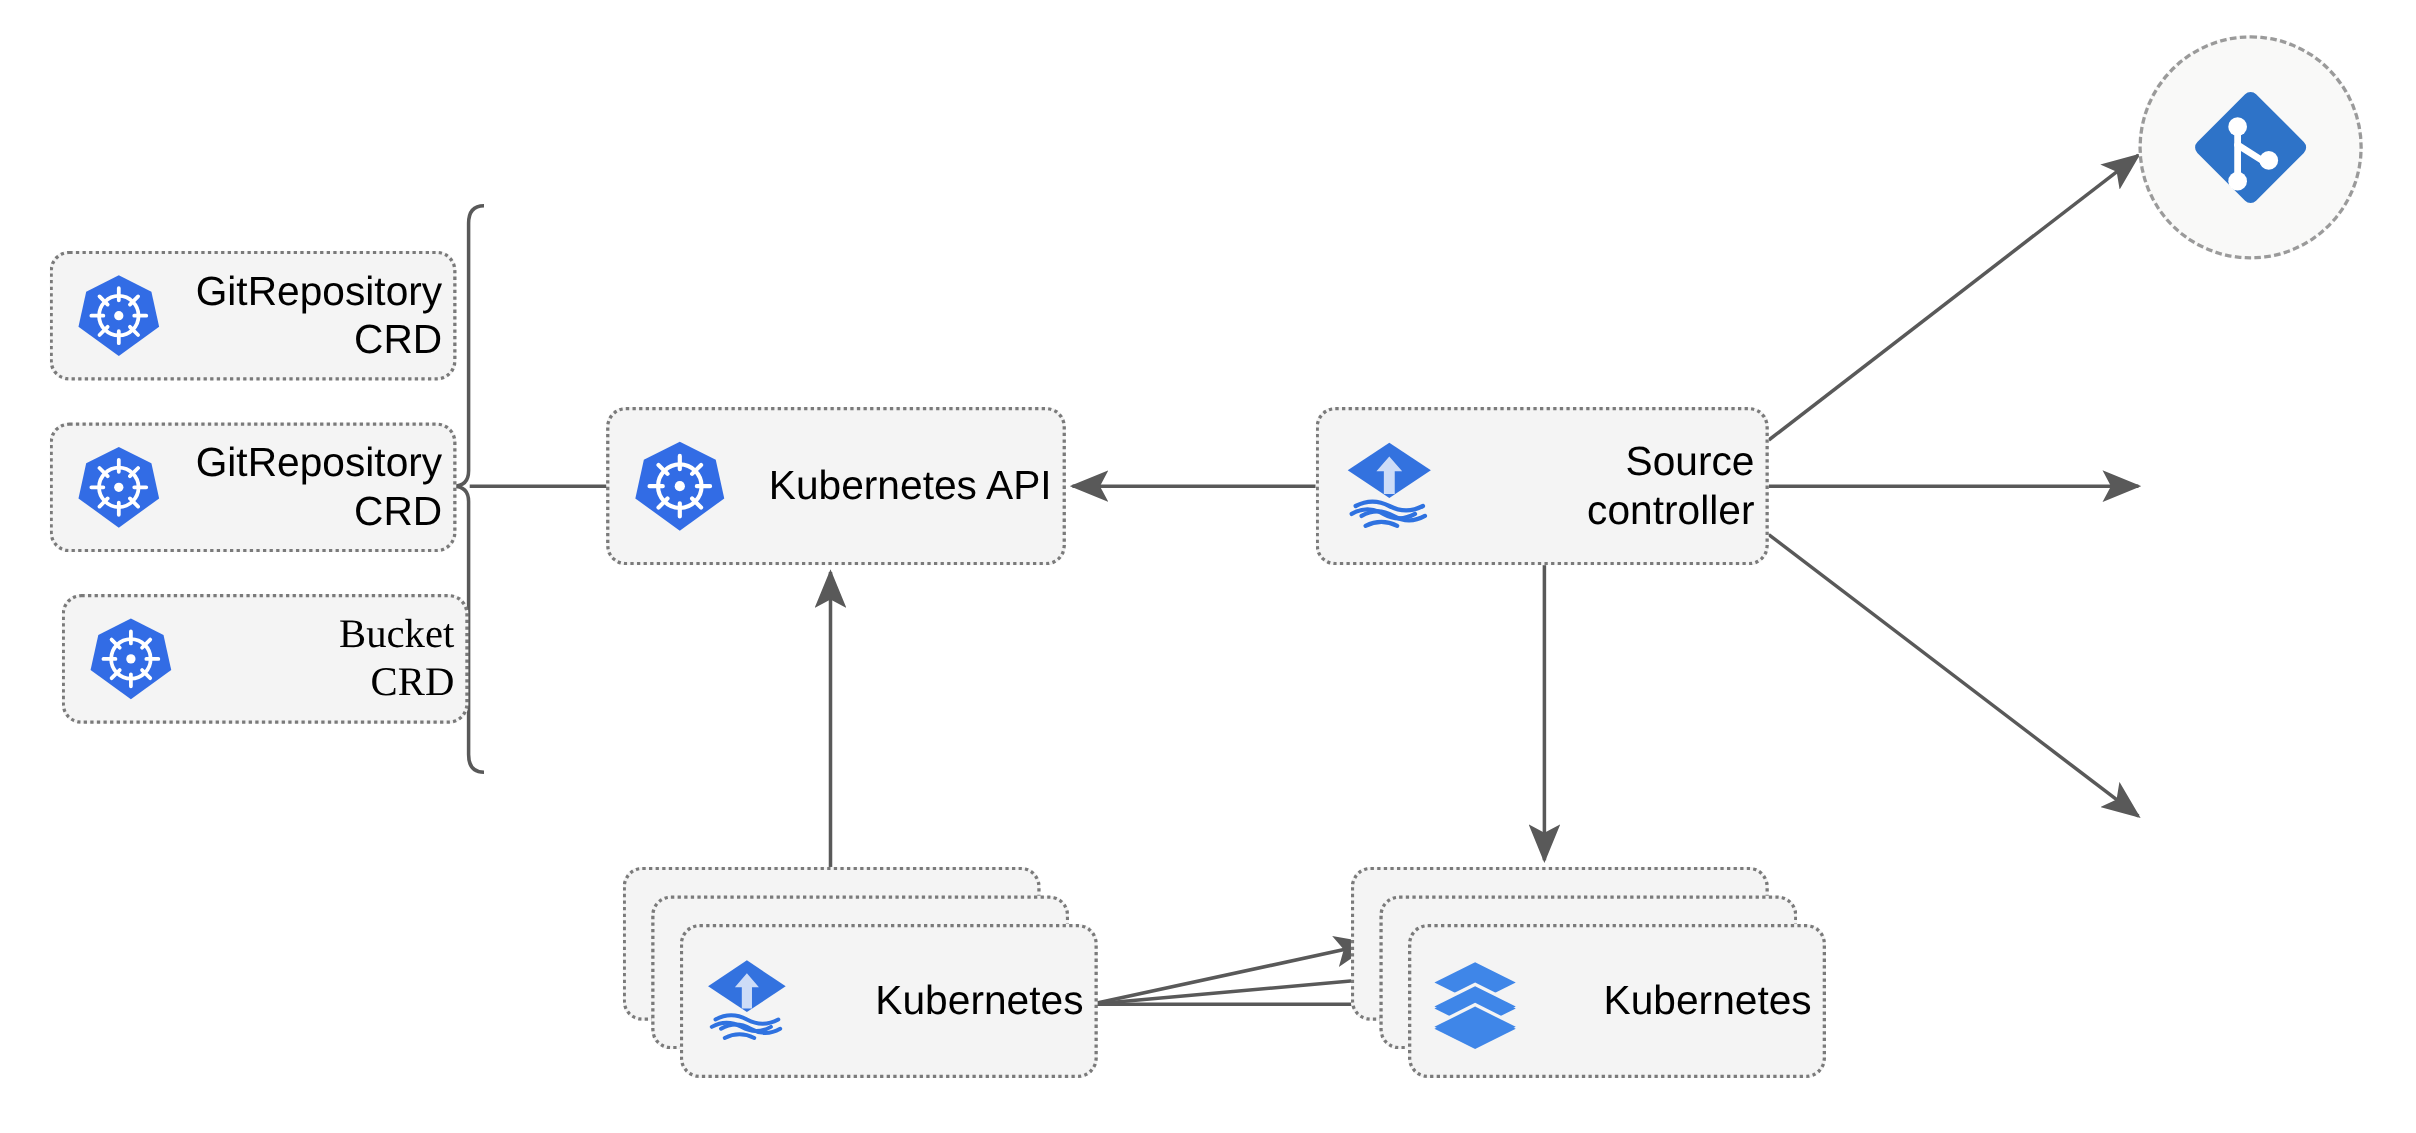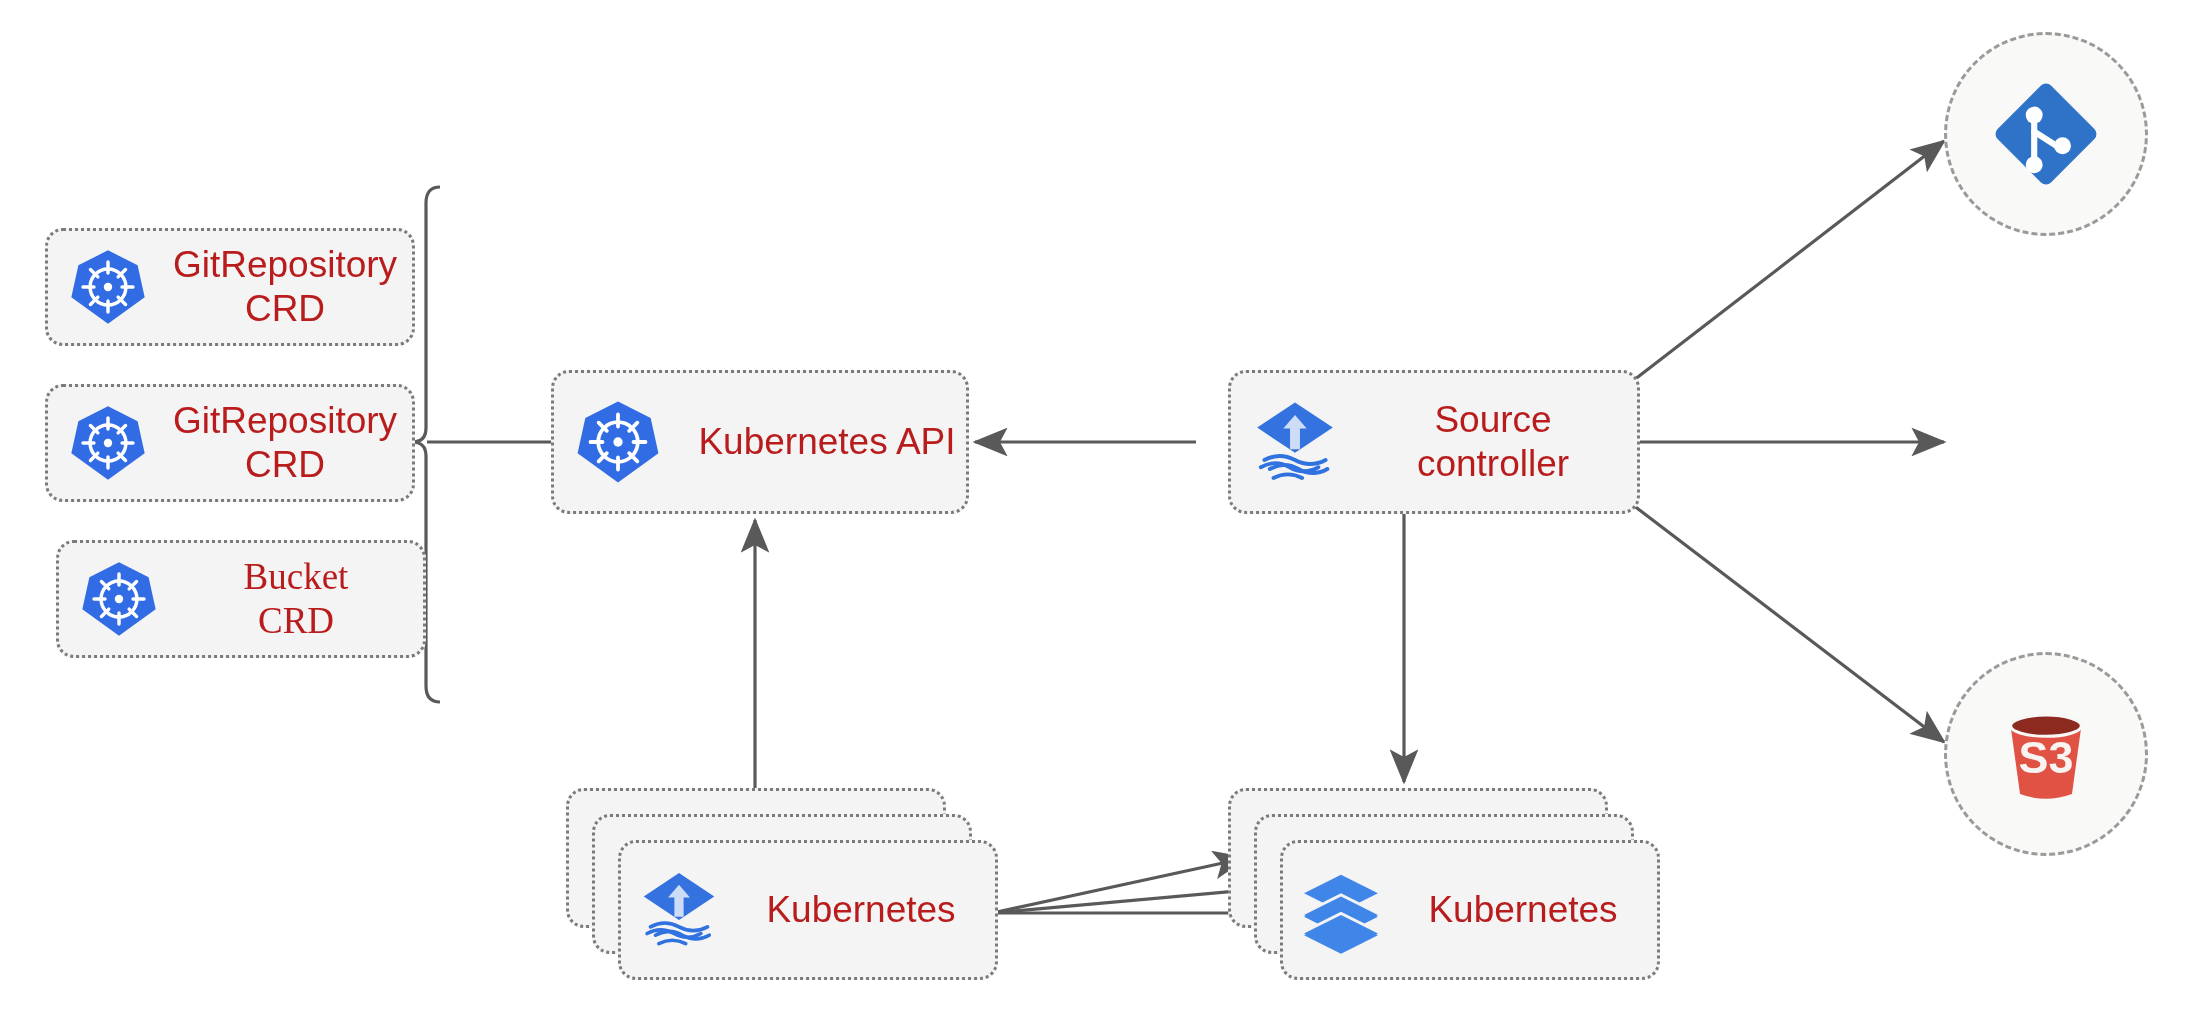--- a/index.html
+++ b/index.html
@@ -3,21 +3,21 @@
 <meta charset="utf-8">
 <style>
   html,body{margin:0;padding:0;background:#ffffff;}
   body{width:2196px;height:1030px;position:relative;overflow:hidden;
        font-family:"Liberation Sans","DejaVu Sans",sans-serif;-webkit-font-smoothing:antialiased;}
   #canvas{position:absolute;left:0;top:0;width:2196px;height:1030px;}
   #edges{position:absolute;left:0;top:0;width:2196px;height:1030px;pointer-events:none;}
 
   .node{position:absolute;box-sizing:border-box;background:#f4f4f4;
         border:3px dotted #7a7a7a;border-radius:18px;display:flex;align-items:center;}
-  .node .label{color:#b91c1c;font-size:37px;line-height:1.18;text-align:center;flex:1;padding-right:10px;}
+  .node .label{color:#000000;font-size:37px;line-height:1.18;text-align:right;flex:1;padding-right:10px;}
   .node .ico{flex:0 0 auto;display:flex;align-items:center;justify-content:center;}
 
   
   .stack{position:absolute;}
   .stack .shell{position:absolute;box-sizing:border-box;background:#f4f4f4;
         border:3px dotted #7a7a7a;border-radius:18px;}
 
   .circle{position:absolute;box-sizing:border-box;border-radius:50%;
           background:#f9f9f8;border:3px dashed #9a9a9a;
           display:flex;align-items:center;justify-content:center;}
@@ -112,21 +112,21 @@
           <circle cx="50" cy="50" r="23"></circle>
           <path d="M50,18 V32 M50,68 V82 M18,50 H32 M68,50 H82
                    M27.5,27.5 L37,37 M63,63 L72.5,72.5 M72.5,27.5 L63,37 M37,63 L27.5,72.5"></path>
         </g>
         <circle cx="50" cy="50" r="5.4" fill="#fff"></circle>
       </svg>
     </span>
     <span class="label">Kubernetes API</span>
   </div>
 
-  <div class="node" style="left:1228px;top:370px;width:412px;height:144px;">
+  <div class="node" style="left:1196px;top:370px;width:412px;height:144px;">
     <span class="ico" style="width:128px;">
       <svg width="90" height="90" viewBox="0 0 100 100" aria-hidden="true">
         <polygon points="50,6 92,34 50,62 8,34" fill="#3372df"></polygon>
         <path d="M50,20 L63,35 H55.5 V58 H44.5 V35 H37 Z" fill="#cddcf7"></path>
         <g stroke="#2f72e0" stroke-width="4.3" stroke-linecap="round" fill="none">
           <path d="M16,70 Q33,61 50,70 Q67,79 84,70"></path>
           <path d="M22,80 Q38,71 54,80 Q70,89 86,80"></path>
           <path d="M12,78 Q28,69 44,78 Q60,87 76,78"></path>
           <path d="M26,90 Q42,82 58,90"></path>
         </g>
@@ -183,24 +183,14 @@
           <path d="M40,48 L62,62"></path>
         </g>
         <circle cx="40" cy="76" r="7.2" fill="#fff"></circle>
         <circle cx="40" cy="34" r="7.2" fill="#fff"></circle>
         <circle cx="64" cy="60" r="7.2" fill="#fff"></circle>
       </svg>
     </span>
   </div>
 
 
-  <div class="circle" style="left:1944px;top:652px;width:204px;height:204px;">
-    <span>
-      <svg width="118" height="118" viewBox="0 0 100 100" aria-hidden="true">
-        <path d="M20,26 L28,84 Q50,92 72,84 L80,26 Z" fill="#e05243"></path>
-        <ellipse cx="50" cy="26" rx="30" ry="9" fill="#8c2a20"></ellipse>
-        <path d="M20,26 a30,9 0 0,0 60,0 a30,9 0 0,0 -60,0" fill="none" stroke="#f7f7f6" stroke-width="2.6"></path>
-        <text x="50" y="66" text-anchor="middle" fill="#f9f4f2" font-family="Liberation Sans, sans-serif" font-size="38" font-weight="bold">S3</text>
-      </svg>
-    </span>
-  </div>
 
 </div>
 
 </body></html>

